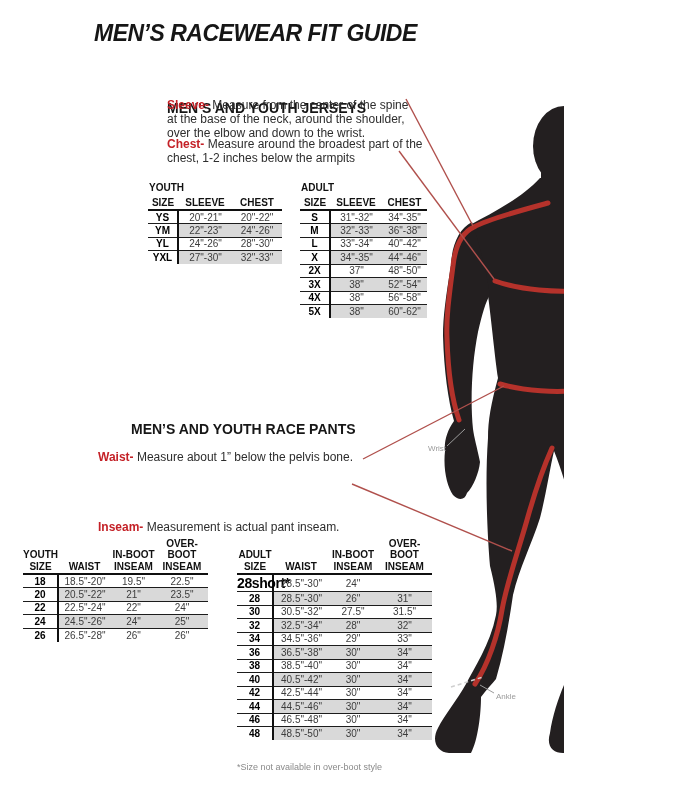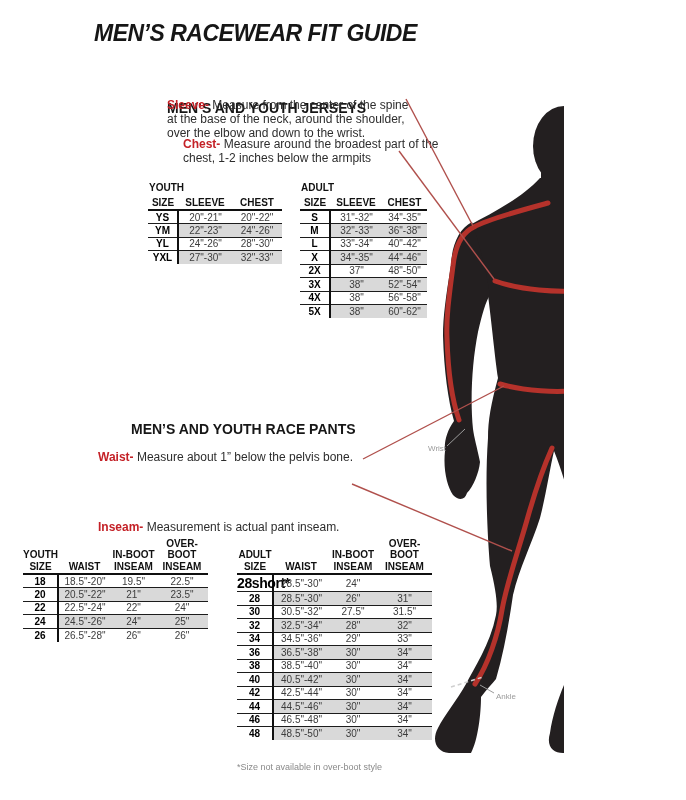--- a/index.html
+++ b/index.html
@@ -14,21 +14,21 @@
     font-size:23px; font-weight:900; font-style:italic; letter-spacing:-0.5px;
     color:#161616; white-space:nowrap;
   }
   .section-heading {
     position:absolute; font-size:14px; font-weight:bold; color:#161616; white-space:nowrap;
   }
   #jerseys-heading { left:167px; top:55px;margin-top:45px; }
   #pants-heading   { left:98px;  top:421px;padding-left:33px; }
   .instruction { position:absolute; font-size:12px; line-height:14px; color:#2d2d2d; }
   #sleeve-instruction { left:167px; top:82px;  width:252px;margin-top:16px; }
-  #chest-instruction  { left:183px; top:137px; width:262px; }
+  #chest-instruction  { left:167px; top:137px; width:262px; }
   #waist-instruction  { left:98px;  top:450px; white-space:nowrap; }
   #inseam-instruction { left:98px;  top:476px; white-space:nowrap;margin-top:44px; }
   .lead { color:#c42127; font-weight:bold; }
   
   .tblwrap { position:absolute; }
   #youth-jersey-table { left:148px; top:182px; }
   #adult-jersey-table { left:300px; top:182px; }
   #youth-pants-table  { left:23px;  top:538px; }
   #adult-pants-table  { left:237px; top:538px; }
   .group-label { font-size:10px; font-weight:bold; color:#111; margin:0 0 3px 1px; }

